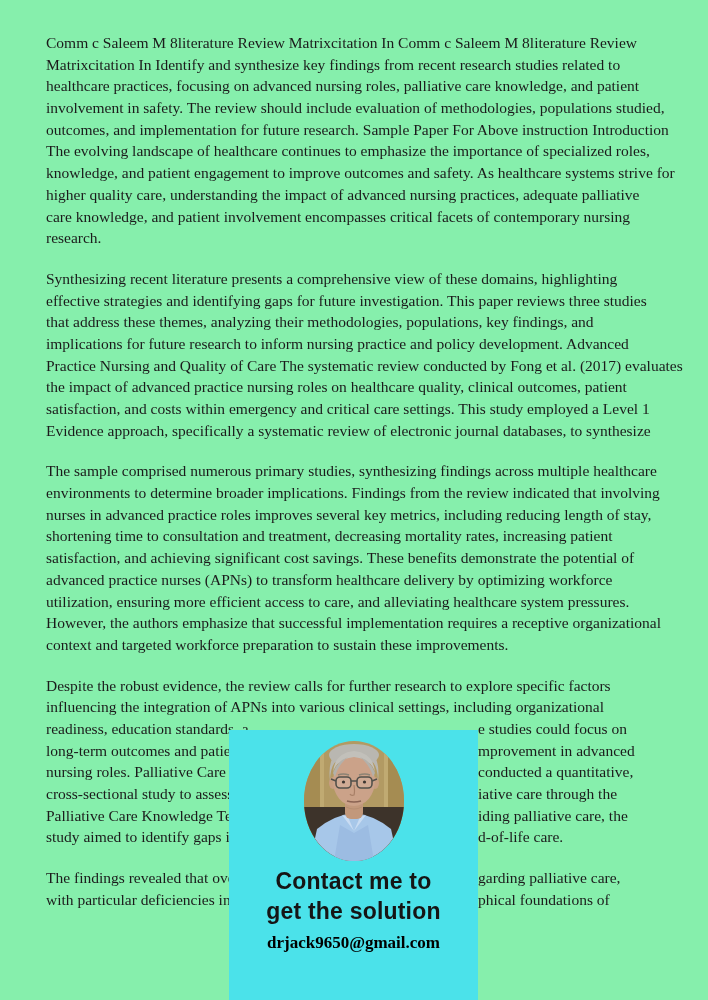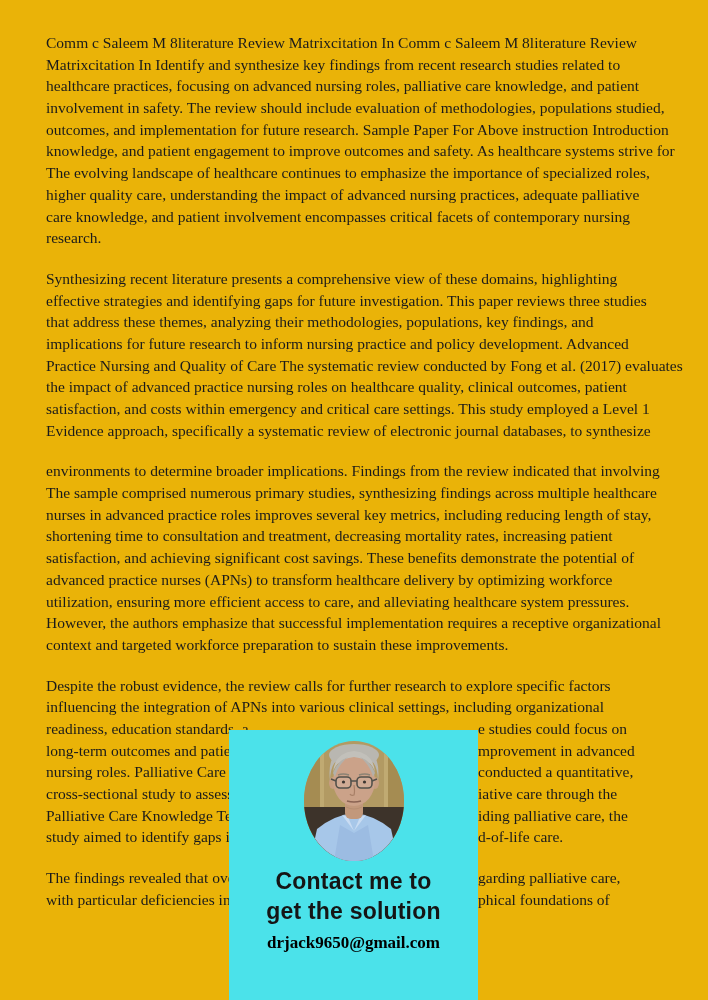--- a/index.html
+++ b/index.html
@@ -62,48 +62,48 @@
     font-family:"Liberation Serif", serif;
     font-weight:bold;
     font-size:17px;
     line-height:28px;
     text-align:center;
   }
 </style>
 </head>
 <body>
 
-<div class="page" style="background: #eab308;">
+<div class="page" style="background: #86efac;">
 
   <div class="text-column" id="doc-text" style="color: rgb(27, 27, 27);">
       <div class="para">
         <div class="line">Comm c Saleem M 8literature Review Matrixcitation In Comm c Saleem M 8literature Review</div>
         <div class="line">Matrixcitation In Identify and synthesize key findings from recent research studies related to</div>
         <div class="line">healthcare practices, focusing on advanced nursing roles, palliative care knowledge, and patient</div>
         <div class="line">involvement in safety. The review should include evaluation of methodologies, populations studied,</div>
         <div class="line">outcomes, and implementation for future research. Sample Paper For Above instruction Introduction</div>
+        <div class="line">The evolving landscape of healthcare continues to emphasize the importance of specialized roles,</div>
         <div class="line">knowledge, and patient engagement to improve outcomes and safety. As healthcare systems strive for</div>
-        <div class="line">The evolving landscape of healthcare continues to emphasize the importance of specialized roles,</div>
         <div class="line">higher quality care, understanding the impact of advanced nursing practices, adequate palliative</div>
         <div class="line">care knowledge, and patient involvement encompasses critical facets of contemporary nursing</div>
         <div class="line">research.</div>
       </div>
       <div class="para">
         <div class="line">Synthesizing recent literature presents a comprehensive view of these domains, highlighting</div>
         <div class="line">effective strategies and identifying gaps for future investigation. This paper reviews three studies</div>
         <div class="line">that address these themes, analyzing their methodologies, populations, key findings, and</div>
         <div class="line">implications for future research to inform nursing practice and policy development. Advanced</div>
         <div class="line">Practice Nursing and Quality of Care The systematic review conducted by Fong et al. (2017) evaluates</div>
         <div class="line">the impact of advanced practice nursing roles on healthcare quality, clinical outcomes, patient</div>
         <div class="line">satisfaction, and costs within emergency and critical care settings. This study employed a Level 1</div>
         <div class="line">Evidence approach, specifically a systematic review of electronic journal databases, to synthesize</div>
       </div>
       <div class="para">
+        <div class="line">The sample comprised numerous primary studies, synthesizing findings across multiple healthcare</div>
         <div class="line">environments to determine broader implications. Findings from the review indicated that involving</div>
-        <div class="line">The sample comprised numerous primary studies, synthesizing findings across multiple healthcare</div>
         <div class="line">nurses in advanced practice roles improves several key metrics, including reducing length of stay,</div>
         <div class="line">shortening time to consultation and treatment, decreasing mortality rates, increasing patient</div>
         <div class="line">satisfaction, and achieving significant cost savings. These benefits demonstrate the potential of</div>
         <div class="line">advanced practice nurses (APNs) to transform healthcare delivery by optimizing workforce</div>
         <div class="line">utilization, ensuring more efficient access to care, and alleviating healthcare system pressures.</div>
         <div class="line">However, the authors emphasize that successful implementation requires a receptive organizational</div>
         <div class="line">context and targeted workforce preparation to sustain these improvements.</div>
       </div>
       <div class="para">
         <div class="line">Despite the robust evidence, the review calls for further research to explore specific factors</div>

